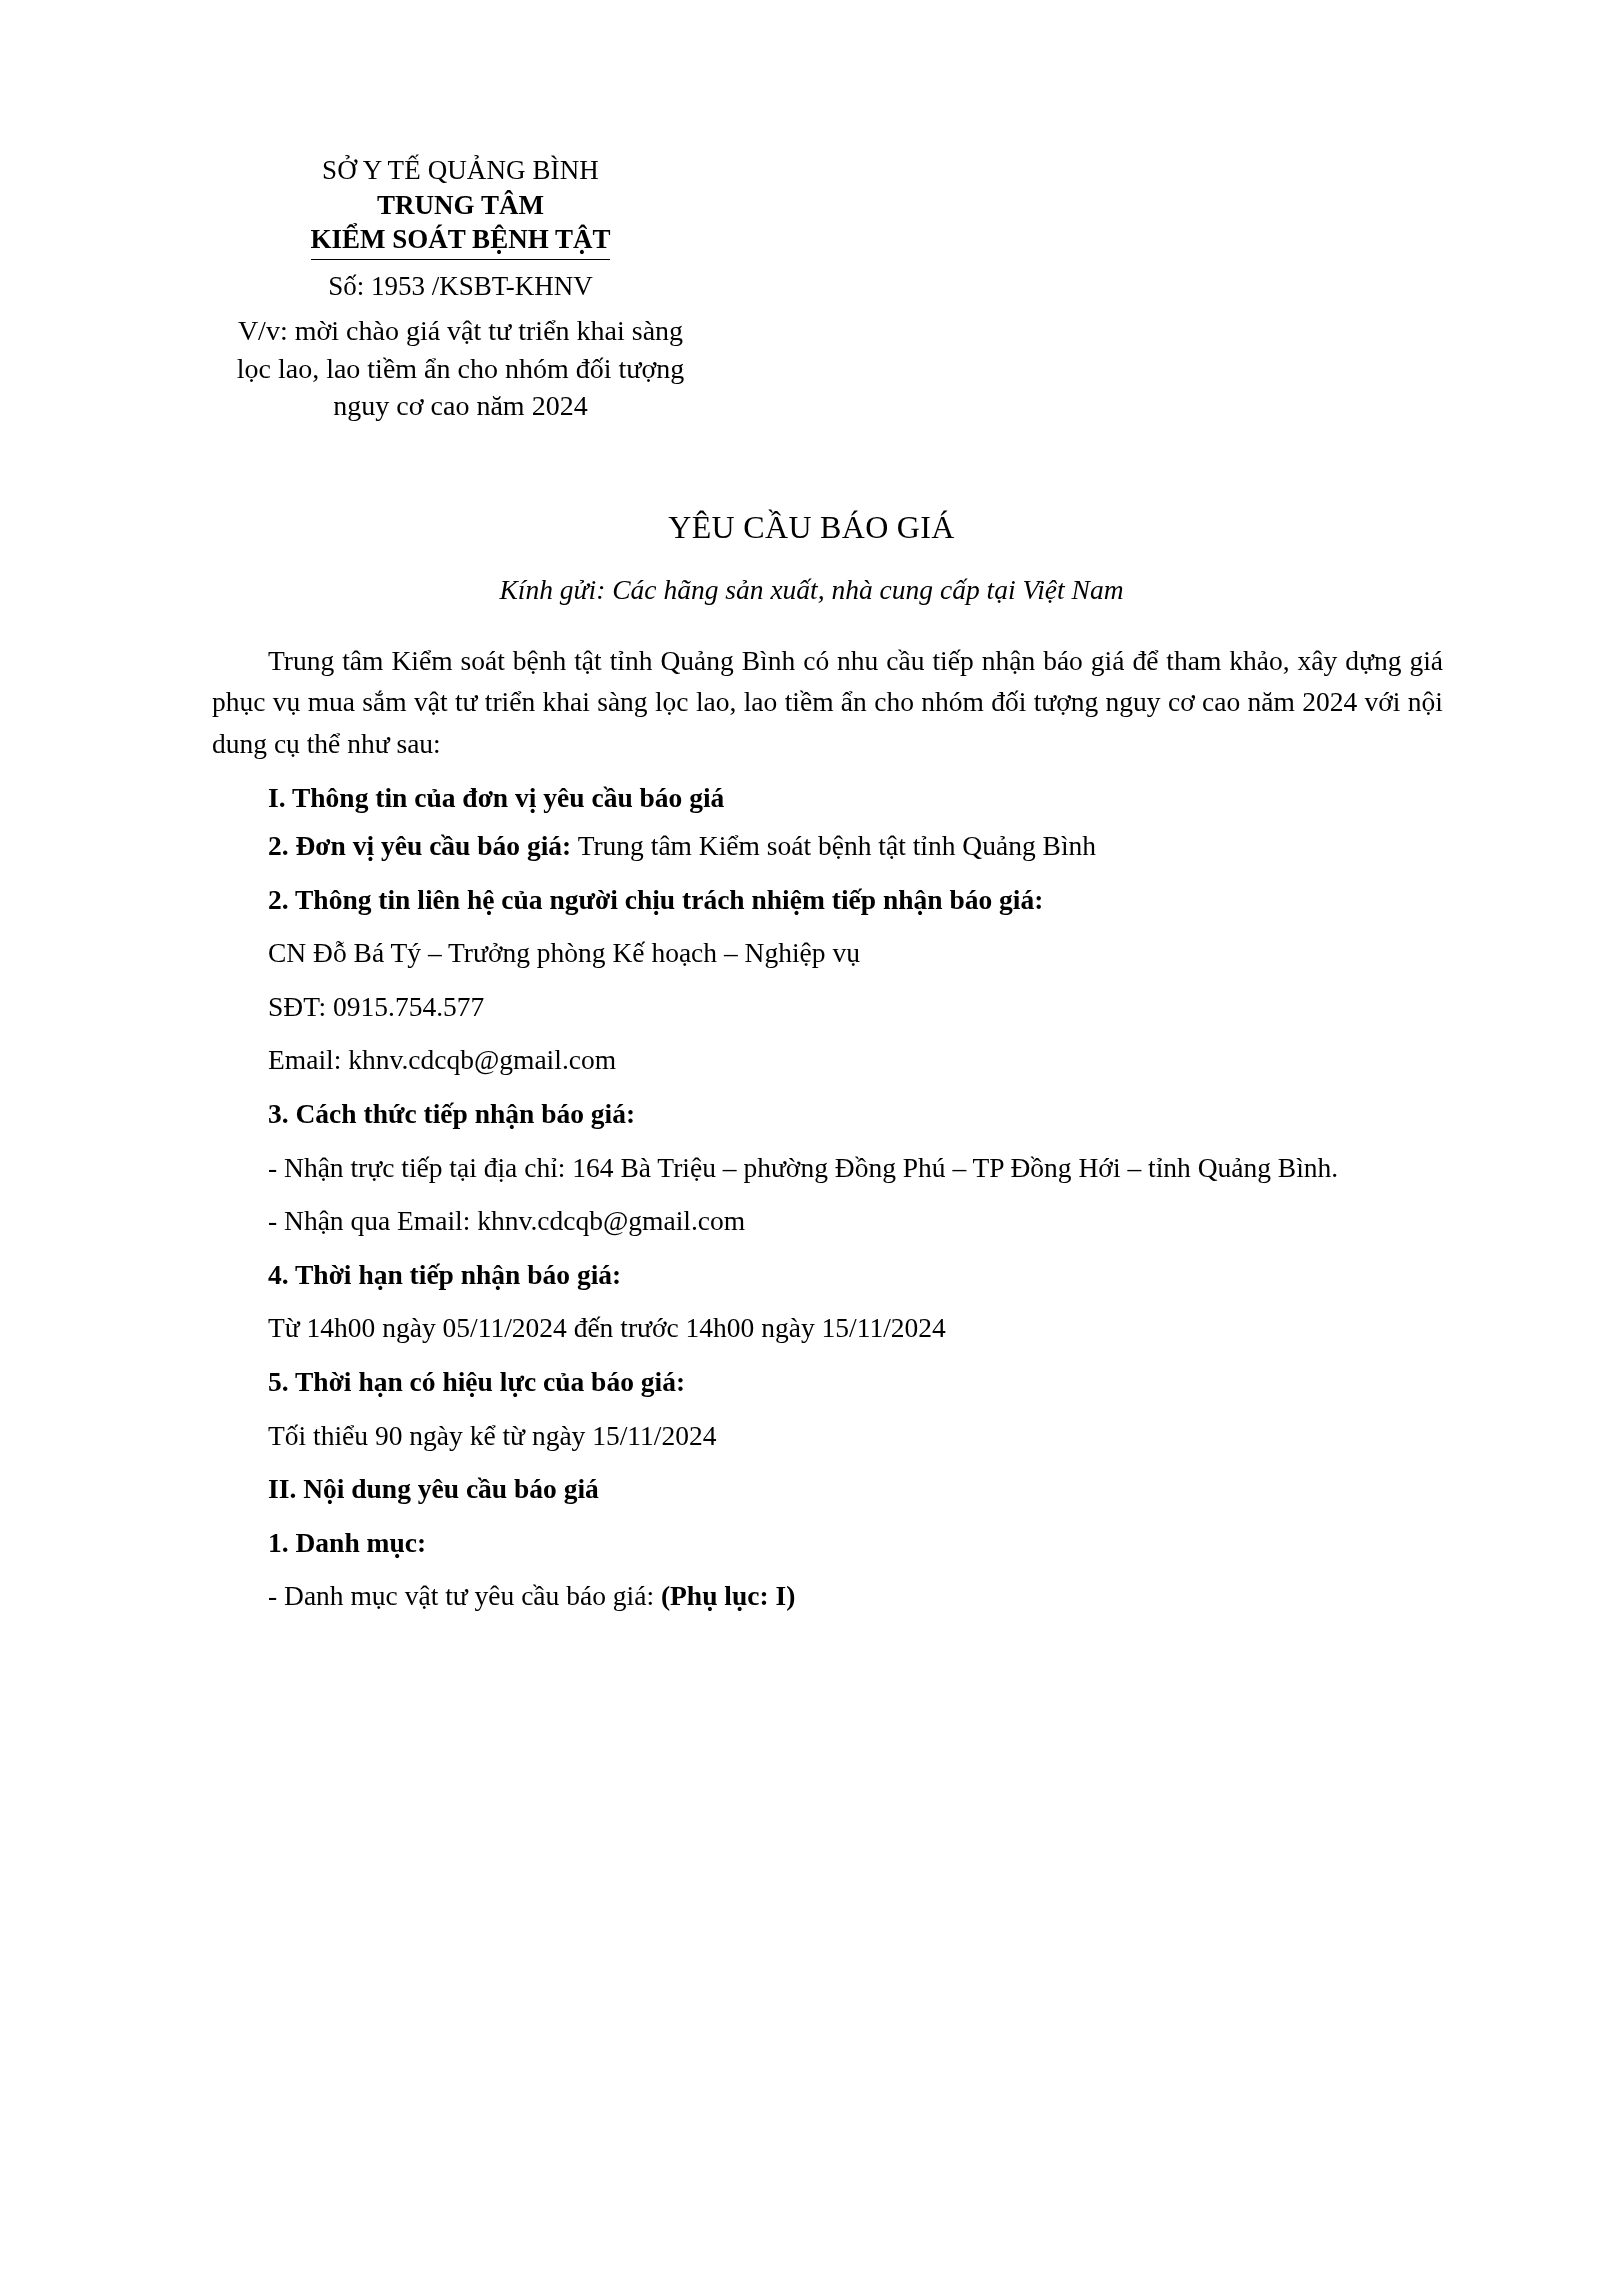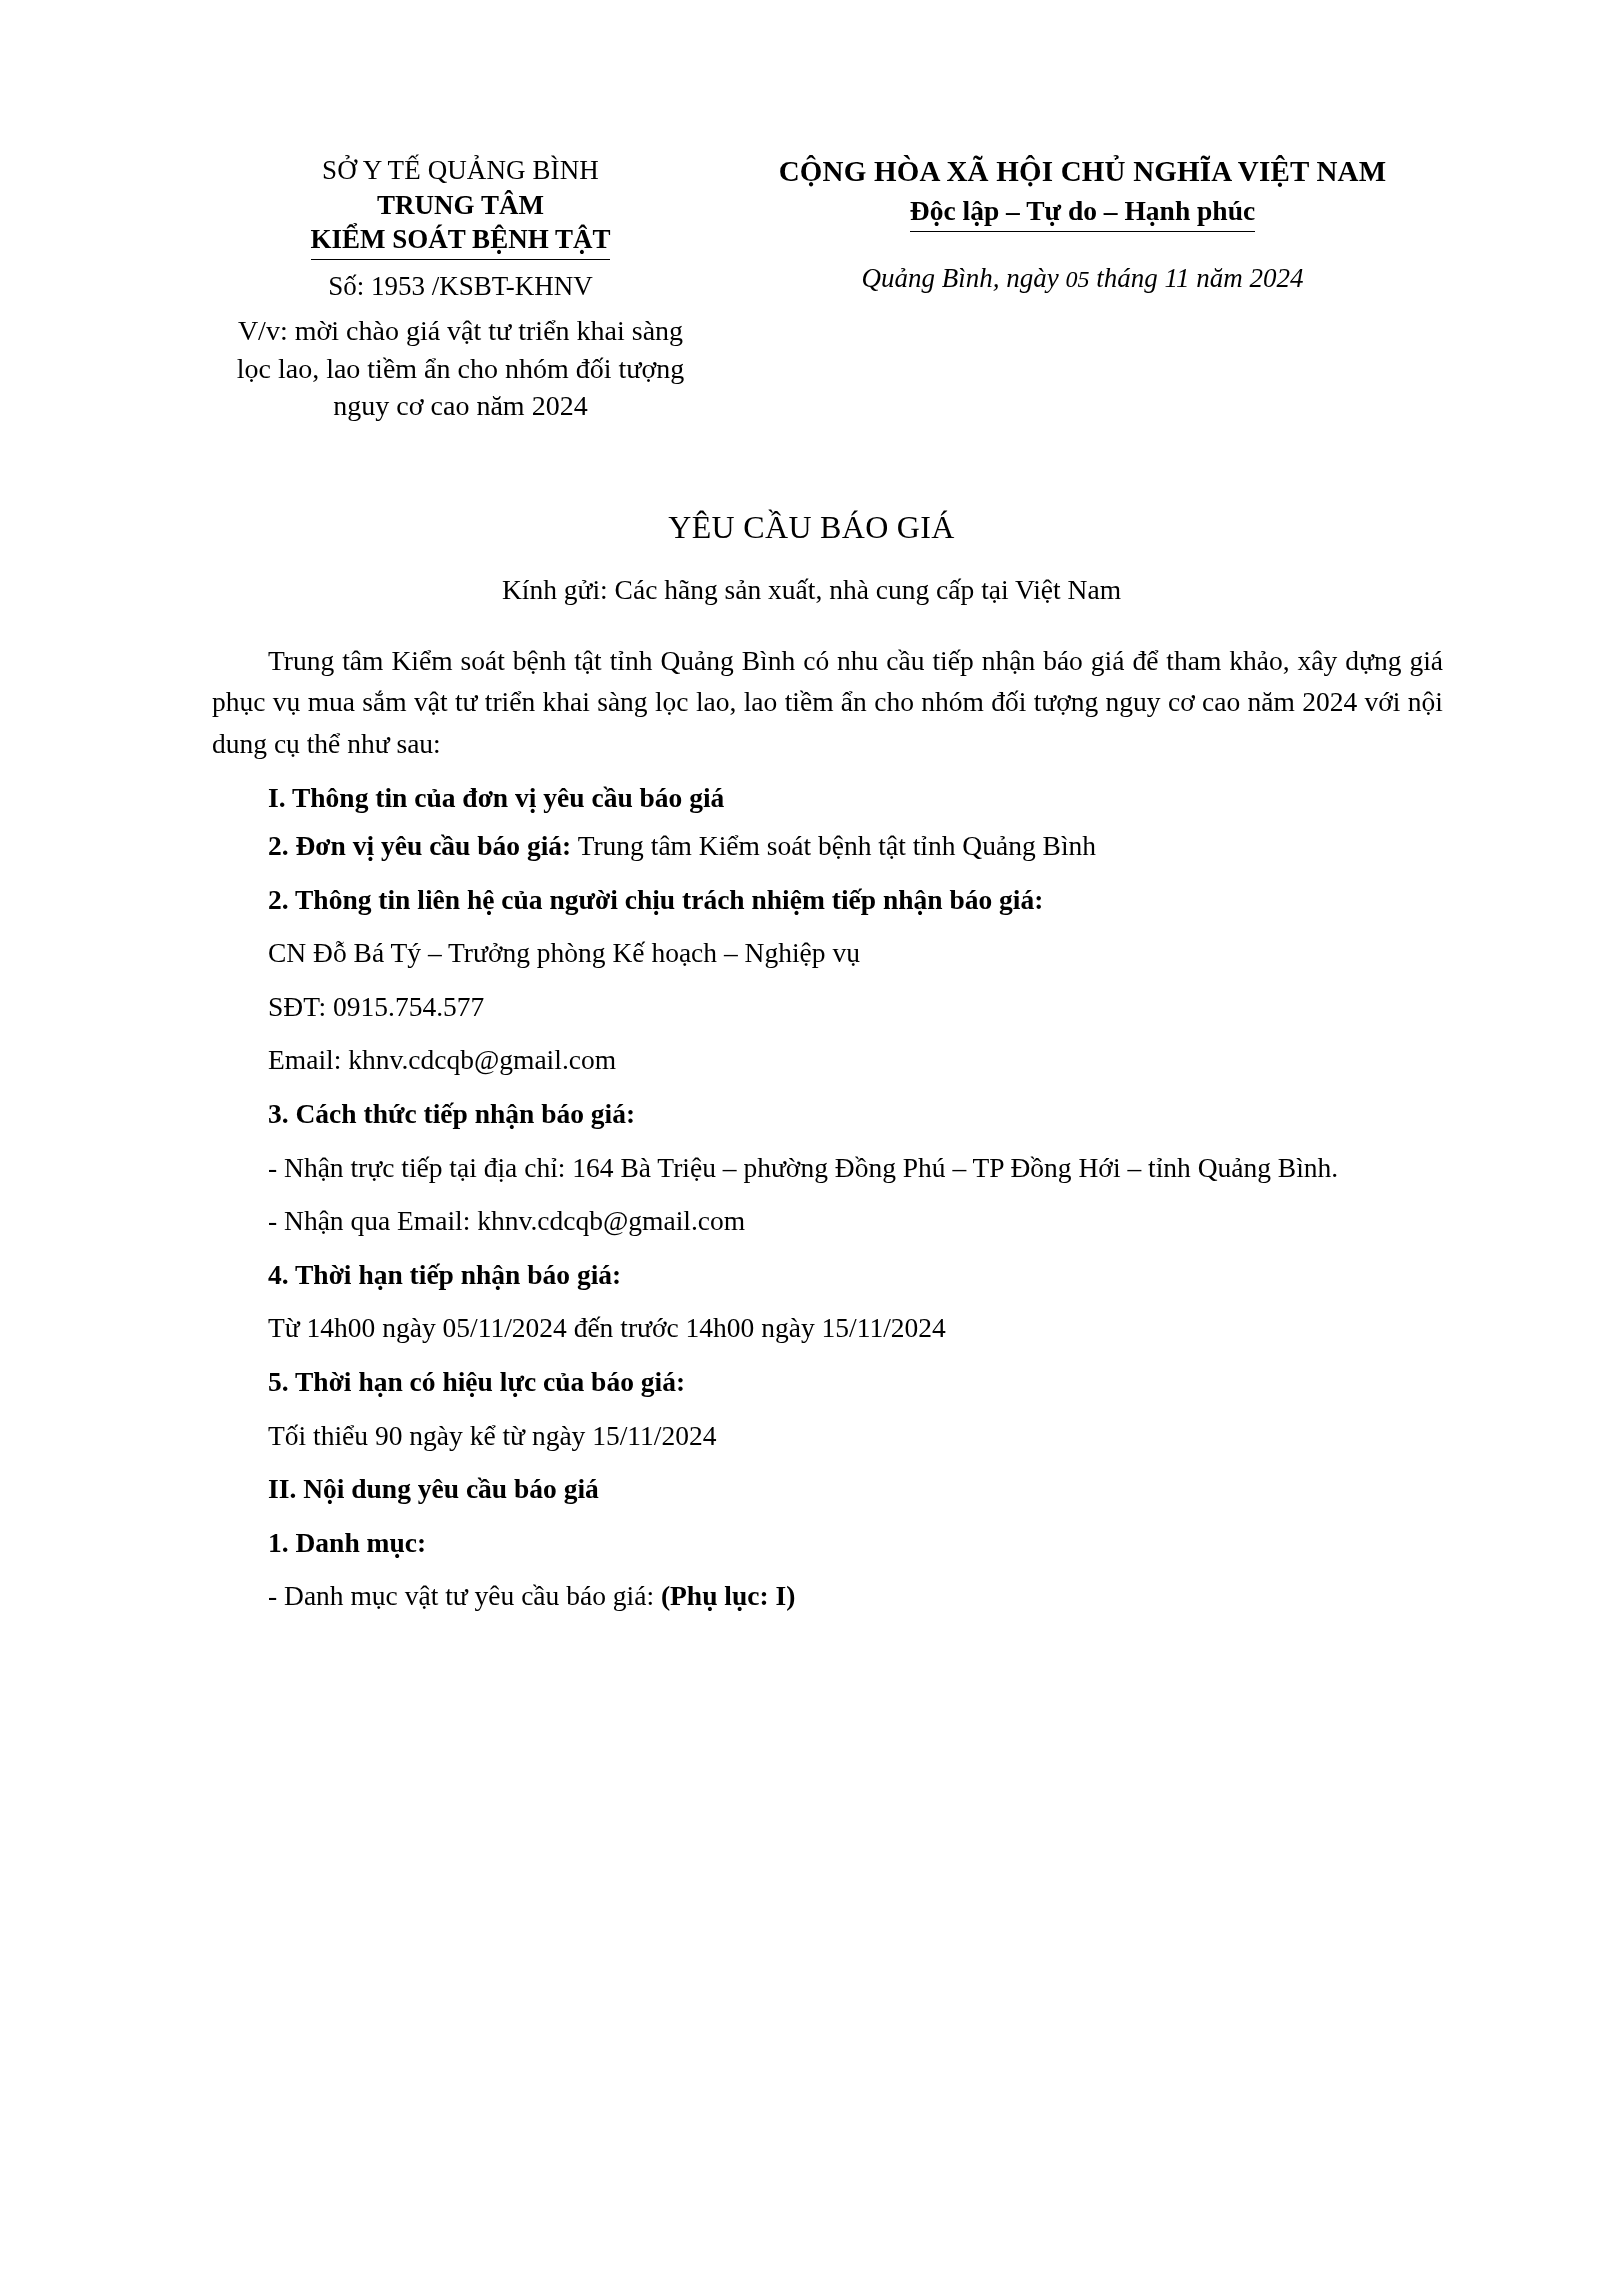--- a/index.html
+++ b/index.html
@@ -102,20 +102,21 @@
     text-align: center;
     font-size: 32px;
     font-weight: normal;
     letter-spacing: 0.3px;
     margin-top: 85px;
   }
   .addressee {
     text-align: center;
     font-size: 27.5px;
     margin-top: 27.5px;
+    font-style: italic;
   }
 
   
   .body-area {
     margin-top: 34px;
     padding-left: 196px;
     padding-right: 164px;
     font-size: 27.5px;
     line-height: 1.52;
     text-align: justify;
@@ -148,25 +149,20 @@
 <div class="page">
 
   <div class="header">
     <div class="header-left">
       <div class="org-line1">SỞ Y TẾ QUẢNG BÌNH</div>
       <div class="org-line2">TRUNG TÂM</div>
       <div><span class="org-line3">KIỂM SOÁT BỆNH TẬT</span></div>
       <div class="so-line">Số: 1953  /KSBT-KHNV</div>
       <div class="vv-block">V/v: mời chào giá vật tư triển khai sàng lọc lao, lao tiềm ẩn cho nhóm đối tượng nguy cơ cao năm 2024</div>
     </div>
-    <div class="header-right">
-      <div class="country-line1">CỘNG HÒA XÃ HỘI CHỦ NGHĨA VIỆT NAM</div>
-      <div><span class="country-line2">Độc lập – Tự do – Hạnh phúc</span></div>
-      <div class="place-date"><span>Quảng Bình, ngày </span><span class="daynum">05</span><span> tháng 11 năm 2024</span></div>
-    </div>
   </div>
 
   <div class="doc-title">YÊU CẦU BÁO GIÁ</div>
   <div class="addressee">Kính gửi: Các hãng sản xuất, nhà cung cấp tại Việt Nam</div>
 
   <div class="body-area">
 
     <p class="para spread">Trung tâm Kiểm soát bệnh tật tỉnh Quảng Bình có nhu cầu tiếp nhận báo giá để tham khảo, xây dựng giá phục vụ mua sắm vật tư triển khai sàng lọc lao, lao tiềm ẩn cho nhóm đối tượng nguy cơ cao năm 2024 với nội dung cụ thể như sau:</p>
 
     <p class="para heading">I. Thông tin của đơn vị yêu cầu báo giá</p>

